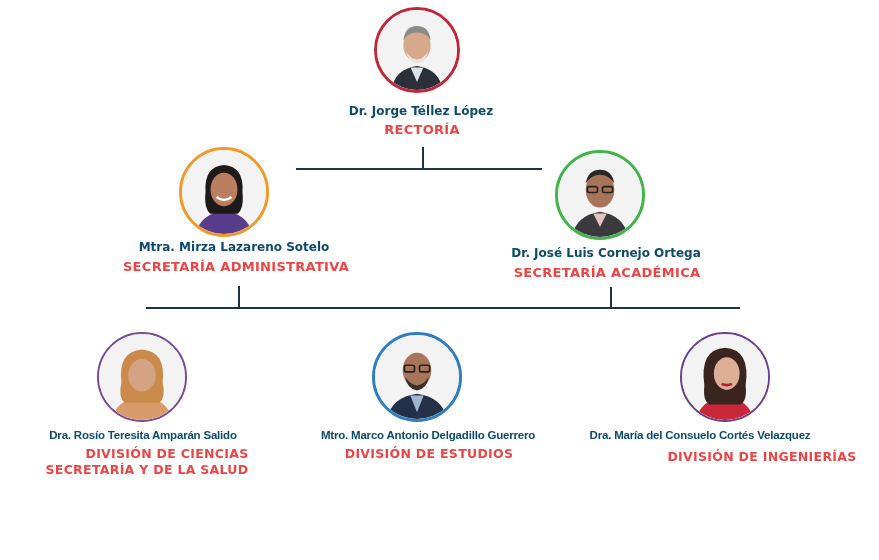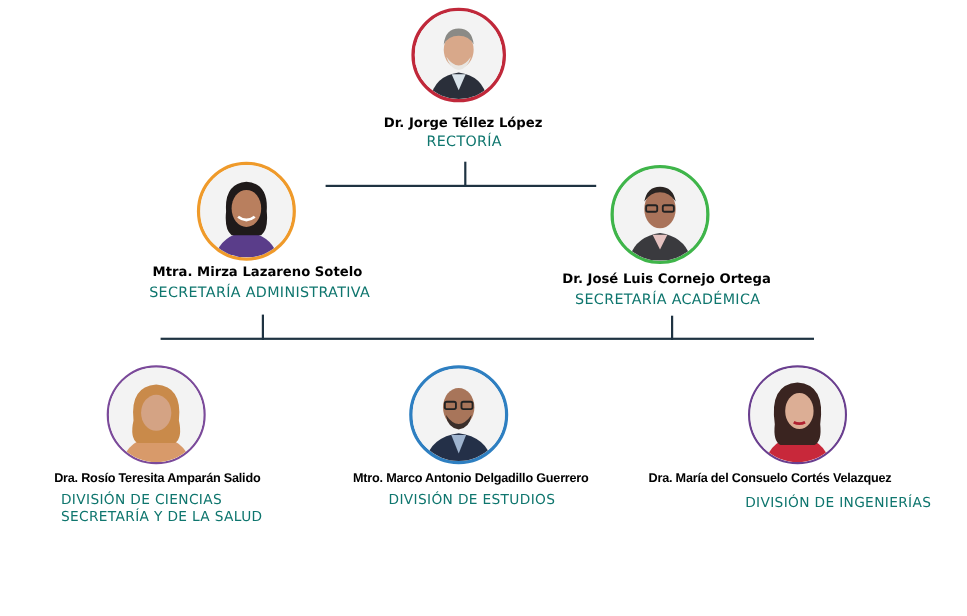--- a/index.html
+++ b/index.html
@@ -1,21 +1,21 @@
 <!DOCTYPE html>
 <html><head>
 <meta charset="utf-8">
 <style>
   html, body { margin:0; padding:0; }
   body { width:879px; height:560px; background:#ffffff; position:relative; overflow:hidden; font-family:"DejaVu Sans", sans-serif; }
   .line { position:absolute; background:#1f3342; }
   .avatar { position:absolute; border-radius:50%; box-sizing:border-box; background:#f4f4f4; overflow:hidden; }
   .avatar svg { width:100%; height:100%; display:block; }
-  .name { position:absolute; white-space:nowrap; font-weight:bold; color:#000000; transform:translateX(-50%); }
-  .title { position:absolute; white-space:nowrap; font-weight:normal; color:#0f766e; transform:translateX(-50%); text-align:left; letter-spacing:0.3px; line-height:16px; }
+  .name { position:absolute; white-space:nowrap; font-weight:bold; color:#0c4a6e; transform:translateX(-50%); }
+  .title { position:absolute; white-space:nowrap; font-weight:bold; color:#ef4444; transform:translateX(-50%); text-align:right; letter-spacing:0.3px; line-height:16px; }
   .name.sans { font-family:"Liberation Sans", sans-serif; font-size:11.5px; letter-spacing:-0.2px; }
   .name.dv { font-family:"DejaVu Sans", sans-serif; font-size:12px; }
   .title.dv { font-family:"DejaVu Sans", sans-serif; font-size:13px; }
   .title.dvs { font-family:"DejaVu Sans", sans-serif; font-size:12.5px; }
 </style>
 </head>
 <body>
 
 <div class="line" style="left:422px; top:147px; width:2px; height:23px;"></div>
 <div class="line" style="left:296px; top:168px; width:246px; height:2px;"></div>

